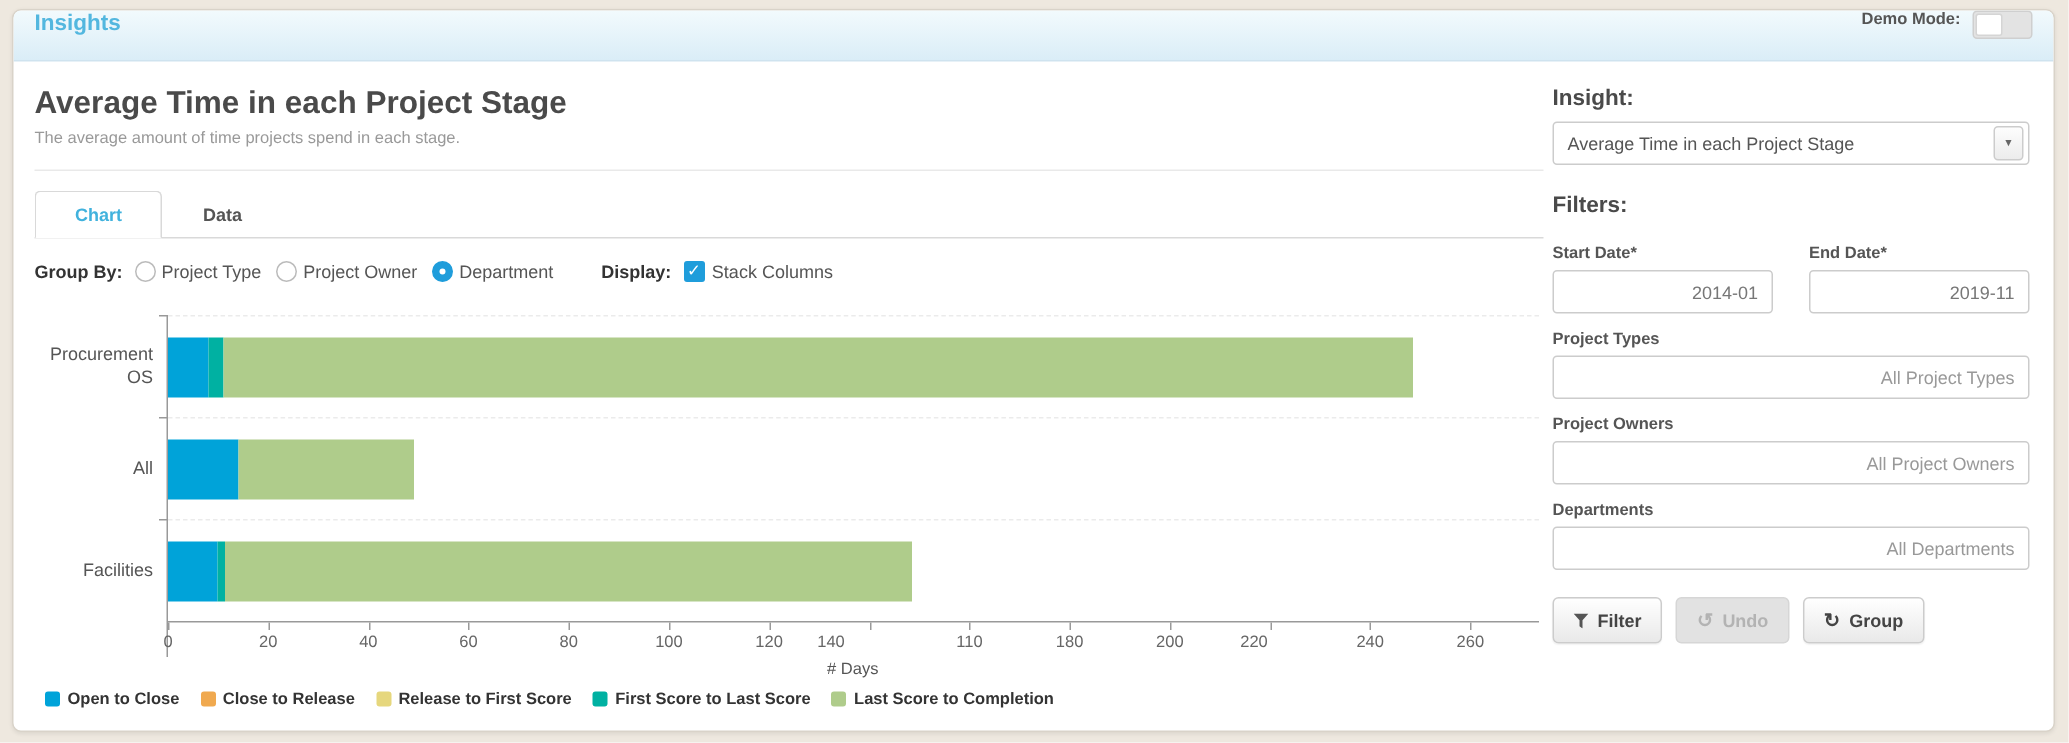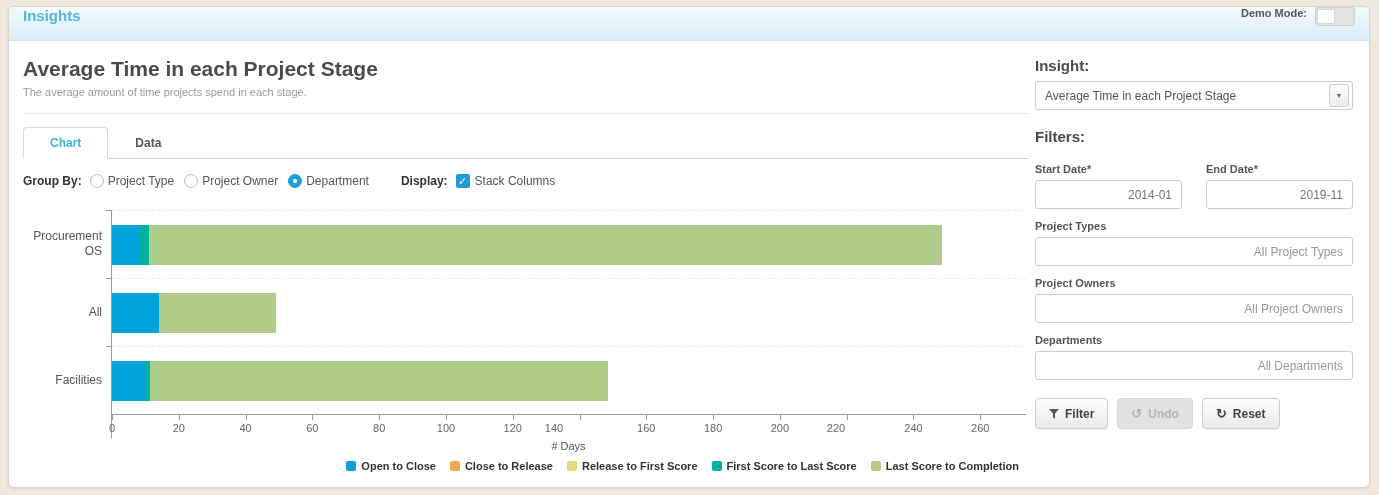--- a/index.html
+++ b/index.html
@@ -56,21 +56,21 @@
   .crow { height:68px; position:relative; border-top:1px dashed #ebebeb; }
   .crow::before { content:''; position:absolute; left:-6px; top:-1px; width:6px; height:1px; background:#999; }
   .bar { position:absolute; left:0; top:14px; height:40px; display:flex; }
   .seg { height:40px; }
   .xaxis { border-top:1px solid #999; position:relative; height:24px; }
   .tick { position:absolute; top:0; width:1px; height:5px; background:#999; }
   .tick-label { position:absolute; top:7px; transform:translateX(-50%);
                 font-size:11px; color:#666; }
   .xlabel { text-align:center; width:915px; margin-left:88px; font-size:11px;
             color:#555; margin-top:2px; }
-  .legend { display:flex; justify-content:flex-end; margin-top:8px; font-size:11px; color:#333; }
+  .legend { display:flex; justify-content:flex-start; margin-top:8px; font-size:11px; color:#333; }
   .legend-item { display:flex; align-items:center; margin:0 7px; cursor:pointer; font-weight:bold; }
   .swatch { width:10px; height:10px; border-radius:2px; margin-right:5px; }
 
   
   .sidebar { position:absolute; left:1026px; top:40px; width:318px; }
   .side-h { font-size:15px; font-weight:bold; color:#4a4a4a; margin:10px 0 7px; }
   .selectbox { height:29px; border:1px solid #ccc; border-radius:3px; background:#fff;
                display:flex; align-items:center; padding:0 3px 0 9px; font-size:12px;
                color:#555; cursor:pointer; }
   .selectbox .val { flex:1; }
@@ -183,21 +183,21 @@
               <span class="tick-label" style="left: 200.365px;">60</span>
               <span class="tick" style="left: 267.153px;"></span>
               <span class="tick-label" style="left: 267.153px;">80</span>
               <span class="tick" style="left: 333.942px;"></span>
               <span class="tick-label" style="left: 333.942px;">100</span>
               <span class="tick" style="left: 400.73px;"></span>
               <span class="tick-label" style="left: 400.73px;">120</span>
               <span class="tick" style="left: 467.518px;"></span>
               <span class="tick-label" style="left: 442px;">140</span>
               <span class="tick" style="left: 534.307px;"></span>
-              <span class="tick-label" style="left: 534.307px;">160</span>
+              <span class="tick-label" style="left: 534.307px;">110</span>
               <span class="tick" style="left: 601.095px;"></span>
               <span class="tick-label" style="left: 601.095px;">180</span>
               <span class="tick" style="left: 667.883px;"></span>
               <span class="tick-label" style="left: 667.883px;">200</span>
               <span class="tick" style="left: 734.672px;"></span>
               <span class="tick-label" style="left: 724px;">220</span>
               <span class="tick" style="left: 801.46px;"></span>
               <span class="tick-label" style="left: 801.46px;">240</span>
               <span class="tick" style="left: 868.248px;"></span>
               <span class="tick-label" style="left: 868.248px;">260</span>
@@ -267,18 +267,18 @@
             <path d="M0 0h10L6 4.5V10L4 8.5v-4z"></path>
           </svg>
         <span>Filter</span>
       </button>
       <button class="btn disabled">
         <span class="ico">↺</span>
         <span>Undo</span>
       </button>
       <button class="btn">
         <span class="ico">↻</span>
-        <span>Reset</span>
+        <span>Group</span>
       </button>
     </div>
   </div>
 
 </div>
 
 </body></html>

